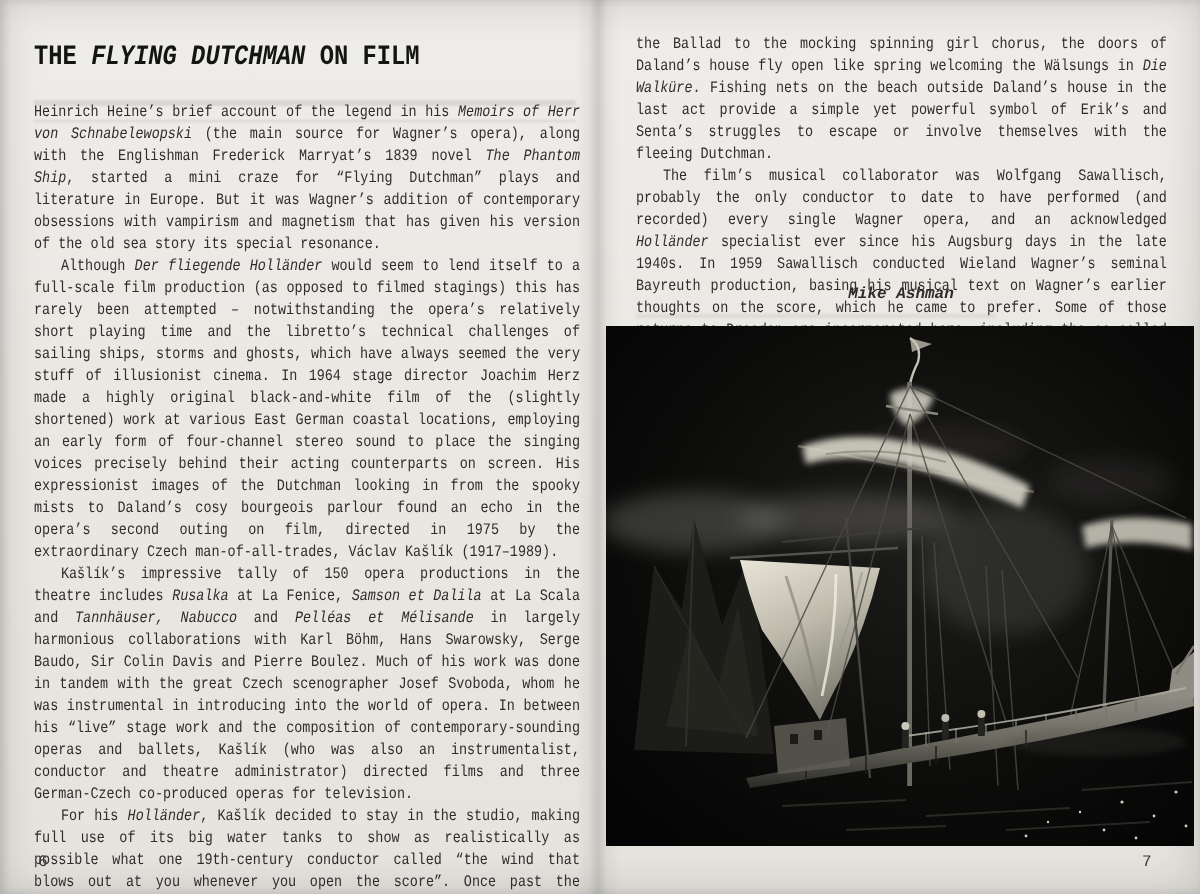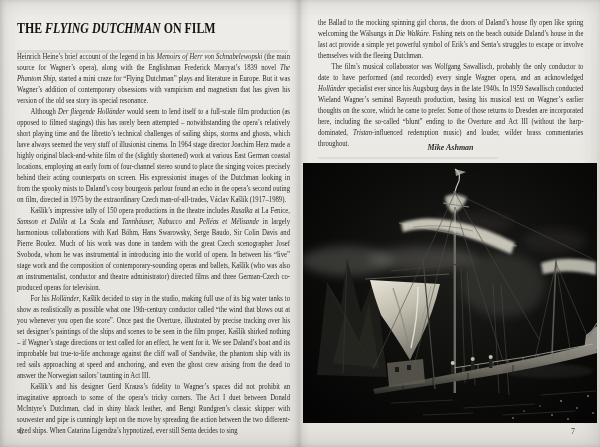--- a/index.html
+++ b/index.html
@@ -1,20 +1,20 @@
 <!DOCTYPE html>
 <html><head>
 <meta charset="utf-8">
 <style>
   html,body{margin:0;padding:0;background:#b8b6b2;}
   .spread{
     position:relative;width:600px;height:447px;overflow:hidden;
     background:linear-gradient(180deg,#efede9 0%,#eae8e3 45%,#e5e3de 100%);
     box-shadow:inset 0 0 22px rgba(40,38,34,.18), inset 2px 0 4px rgba(40,38,34,.15);
-    font-family:Liberation Serif, serif;color:#2e2d2a;
+    font-family:Liberation Mono, monospace;color:#2e2d2a;
   }
   .gutter{position:absolute;left:288px;top:0;width:22px;height:447px;
     background:linear-gradient(90deg,rgba(0,0,0,0) 0%,rgba(70,68,64,.07) 30%,rgba(70,68,64,.20) 50%,rgba(70,68,64,.06) 70%,rgba(0,0,0,0) 100%);}
   .page-title{
     position:absolute;left:17px;top:21px;margin:0;
     font-size:14px;font-weight:700;color:#141412;letter-spacing:0;
     transform:scaleX(.85);transform-origin:0 0;white-space:nowrap;
   }
   .page-title i{font-style:italic;}
   .ghost{position:absolute;filter:blur(.5px);pointer-events:none;

